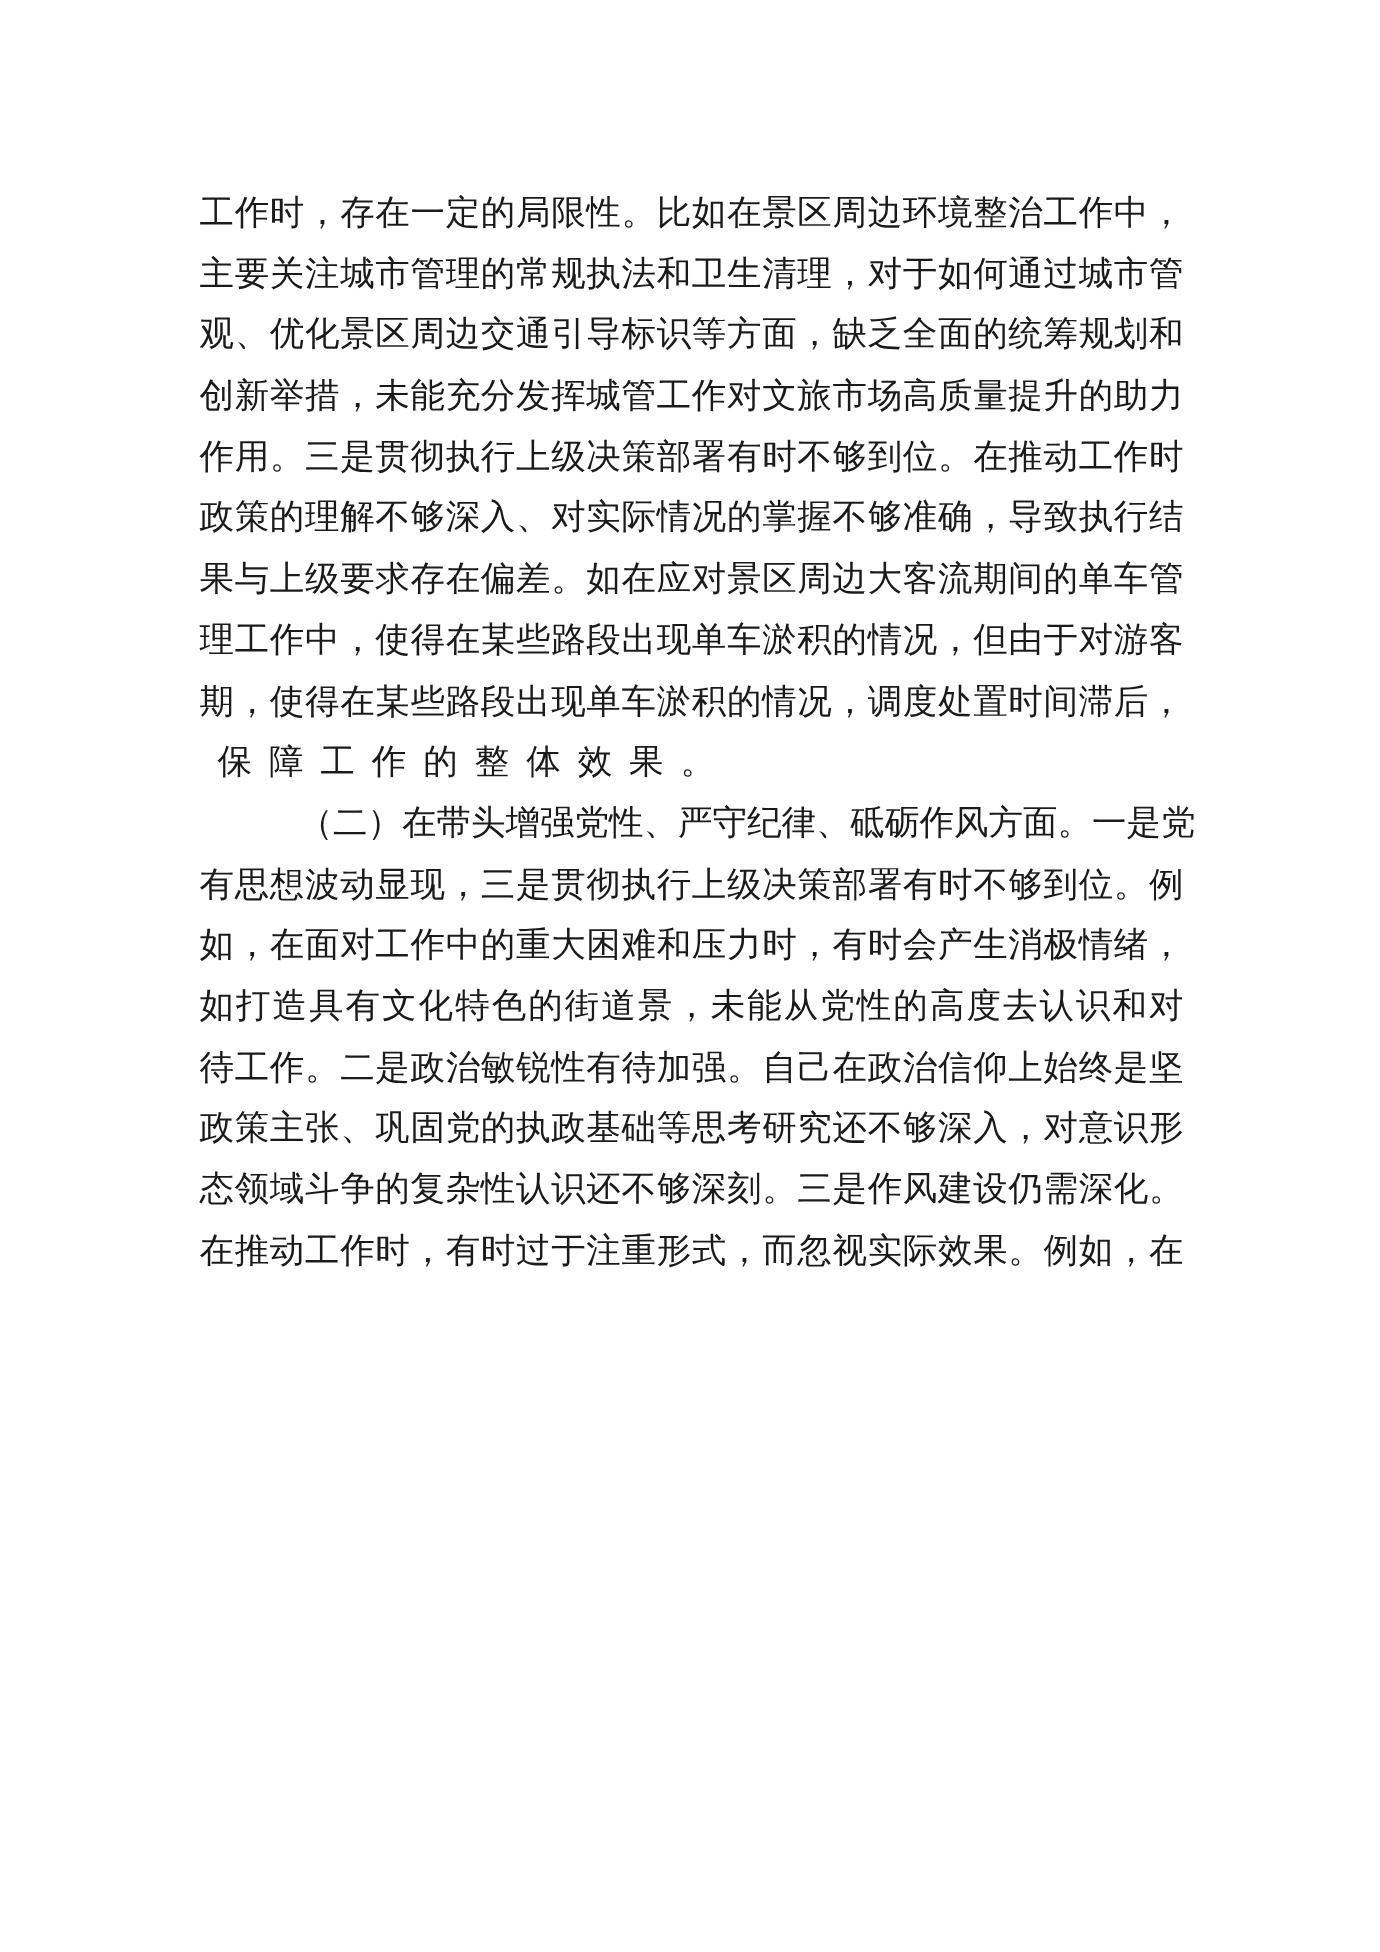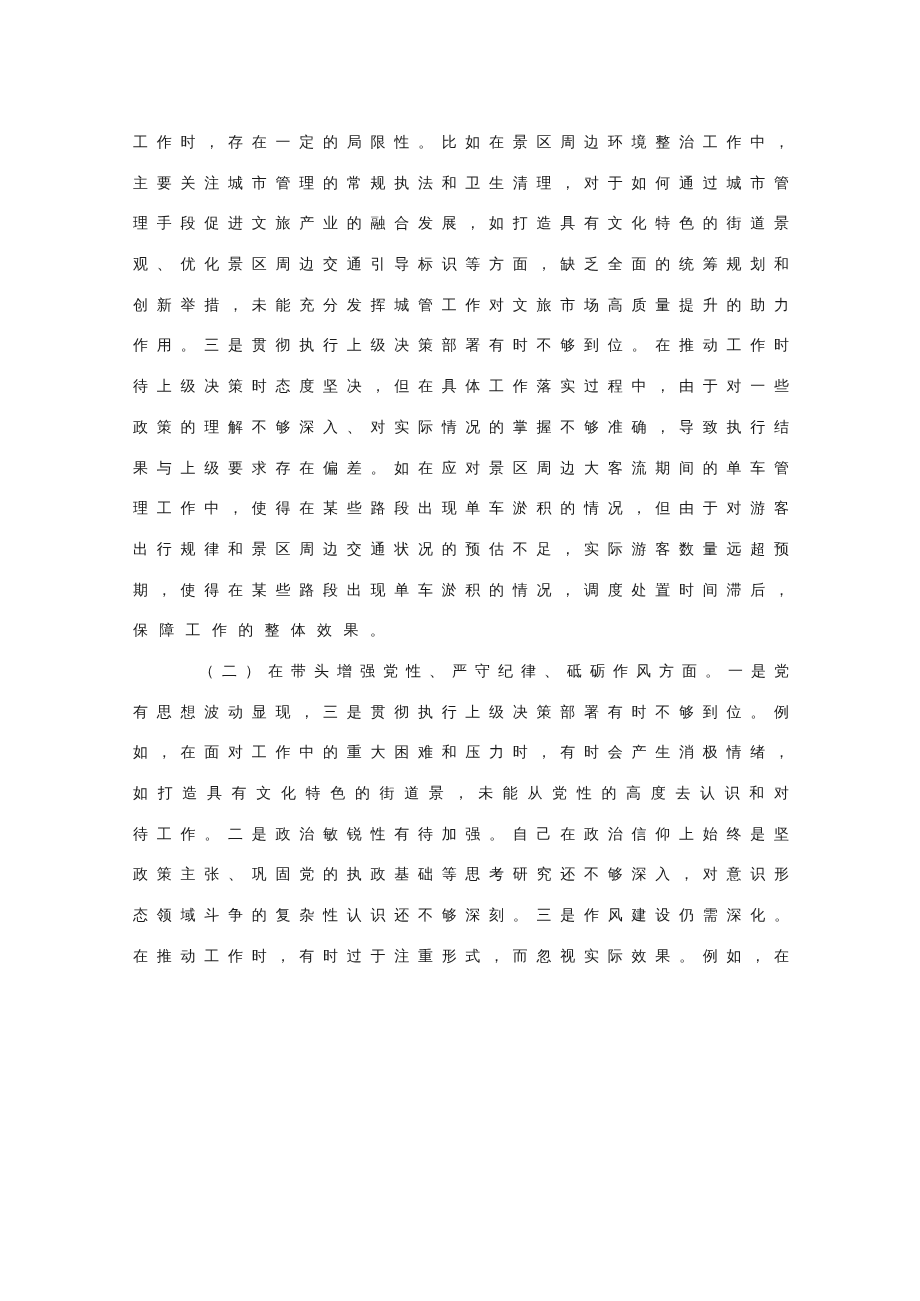--- a/index.html
+++ b/index.html
@@ -16,51 +16,49 @@
   .page {
     position: absolute;
     left: 133px;
     top: 122px;
     width: 656px;
   }
   .line {
     height: 40.7px;
     line-height: 40.7px;
     font-family: "DejaVu Serif", "Liberation Serif", serif;
-    font-size: 15px;
+    font-size: 23px;
     color: #1a1a1a;
     white-space: nowrap;
     text-align: justify;
     text-align-last: justify;
     letter-spacing: 0;
   }
   .line.last {
     text-align-last: left;
     letter-spacing: 11.3px;
+    margin-left: 12px;
   }
   .line.indent {
     padding-left: 66px;
   }
 </style>
 </head>
 <body>
 
 <div class="page">
   <div>
     <div class="line">工作时，存在一定的局限性。比如在景区周边环境整治工作中，</div>
     <div class="line">主要关注城市管理的常规执法和卫生清理，对于如何通过城市管</div>
-    <div class="line">理手段促进文旅产业的融合发展，如打造具有文化特色的街道景</div>
     <div class="line">观、优化景区周边交通引导标识等方面，缺乏全面的统筹规划和</div>
     <div class="line">创新举措，未能充分发挥城管工作对文旅市场高质量提升的助力</div>
     <div class="line">作用。三是贯彻执行上级决策部署有时不够到位。在推动工作时</div>
-    <div class="line">待上级决策时态度坚决，但在具体工作落实过程中，由于对一些</div>
     <div class="line">政策的理解不够深入、对实际情况的掌握不够准确，导致执行结</div>
     <div class="line">果与上级要求存在偏差。如在应对景区周边大客流期间的单车管</div>
     <div class="line">理工作中，使得在某些路段出现单车淤积的情况，但由于对游客</div>
-    <div class="line">出行规律和景区周边交通状况的预估不足，实际游客数量远超预</div>
     <div class="line">期，使得在某些路段出现单车淤积的情况，调度处置时间滞后，</div>
     <div class="line last">保障工作的整体效果。</div>
   </div>
   <div>
     <div class="line indent">（二）在带头增强党性、严守纪律、砥砺作风方面。一是党</div>
     <div class="line">有思想波动显现，三是贯彻执行上级决策部署有时不够到位。例</div>
     <div class="line">如，在面对工作中的重大困难和压力时，有时会产生消极情绪，</div>
     <div class="line">如打造具有文化特色的街道景，未能从党性的高度去认识和对</div>
     <div class="line">待工作。二是政治敏锐性有待加强。自己在政治信仰上始终是坚</div>
     <div class="line">政策主张、巩固党的执政基础等思考研究还不够深入，对意识形</div>

